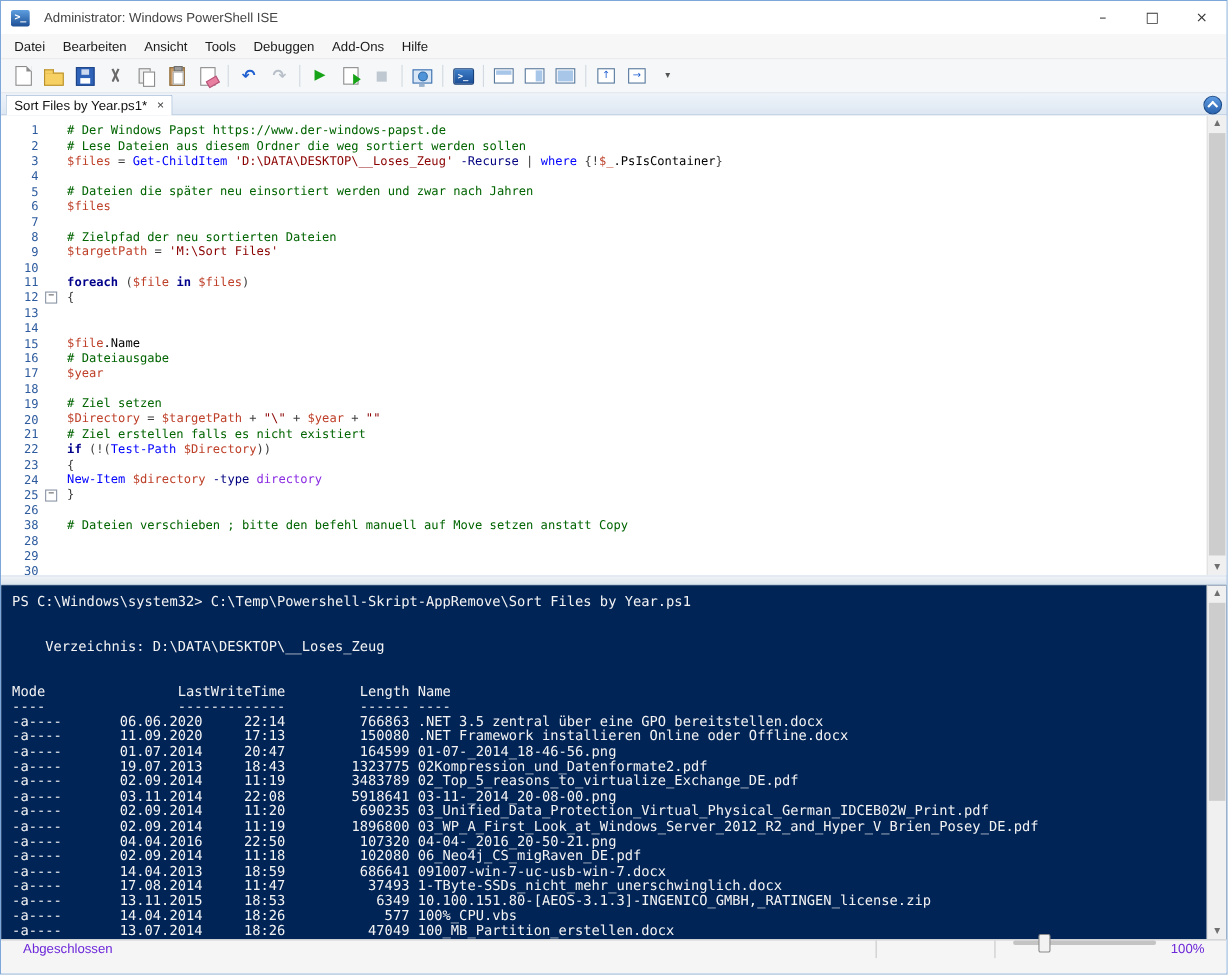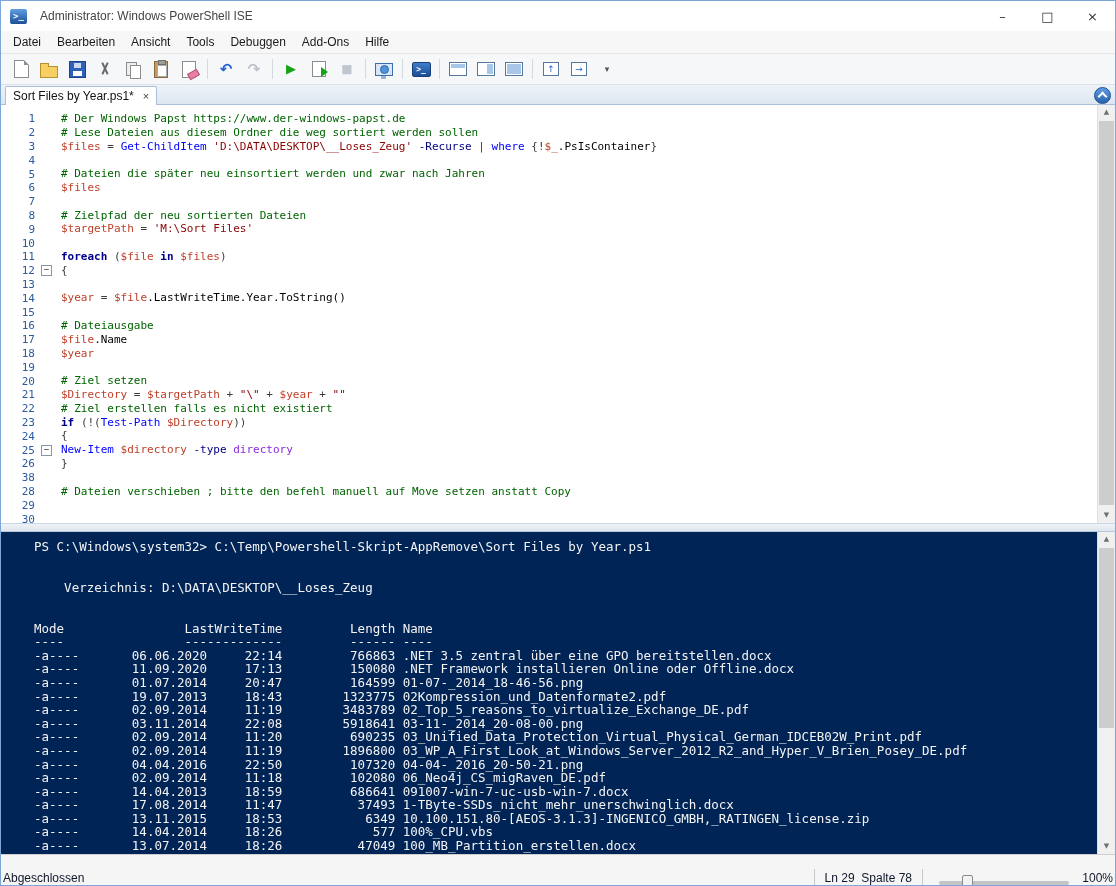--- a/index.html
+++ b/index.html
@@ -85,26 +85,26 @@
   .scroll-arrow{position:absolute;left:0;width:17px;height:15px;font-size:7px;color:#6f6f6f;text-align:center;line-height:15px;font-family:"DejaVu Sans",sans-serif;}
   .scroll-arrow.up{top:0;} .scroll-arrow.down{bottom:0;}
   .scroll-thumb{position:absolute;left:1px;width:15px;background:#cdcdcd;}
   .editor .scroll-thumb{top:16px;height:calc(100% - 34px);}
   .console-wrap .scroll-thumb{top:16px;height:56%;}
 
   
   .splitter{height:7px;background:linear-gradient(#f0f3f7,#dde5ee);border-top:1px solid #c9d6e6;border-bottom:1px solid #b9c9dc;flex:0 0 auto;}
 
   
-  .console-wrap{flex:0 0 322px;display:flex;overflow:hidden;background:var(--console-bg);padding-left:23px;}
+  .console-wrap{flex:0 0 322px;display:flex;overflow:hidden;background:var(--console-bg);}
   .console-out{flex:1 1 auto;padding:8px 0 0 10px;overflow:hidden;}
   .con-row{height:13.6px;line-height:13.6px;white-space:pre;font-family:"DejaVu Sans Mono",monospace;font-size:12.5px;color:var(--console-fg);}
 
   
-  .statusbar{height:30px;background:#f5f5f5;border-top:1px solid #cfcfcf;display:flex;align-items:flex-end;padding:0 2px;font-size:12px;color:#0f172a;flex:0 0 auto;}
+  .statusbar{height:30px;background:#f5f5f5;border-top:1px solid #cfcfcf;display:flex;align-items:flex-start;padding:0 20px;font-size:12px;color:#6d28d9;flex:0 0 auto;}
   .status-text{flex:1 1 auto;}
   .sb-sep{width:1px;height:16px;background:#c8c8c8;margin:0 10px;}
   .line-col{white-space:pre;margin-top:32px;}
   .slider-track{width:130px;height:4px;background:#c4c4c4;border-radius:2px;position:relative;margin:0 6px;}
   .slider-thumb{position:absolute;left:18%;top:-6px;width:9px;height:15px;background:#f2f2f2;border:1px solid #8a8a8a;border-radius:2px;}
   .zoom-label{width:38px;text-align:right;}
 </style>
 </head>
 <body>
 
@@ -337,24 +337,23 @@
         <div class="code-row">&nbsp;</div>
         <div class="code-row"><span class="tk-c"># Dateien die später neu einsortiert werden und zwar nach Jahren</span></div>
         <div class="code-row"><span class="tk-v">$files</span></div>
         <div class="code-row">&nbsp;</div>
         <div class="code-row"><span class="tk-c"># Zielpfad der neu sortierten Dateien</span></div>
         <div class="code-row"><span class="tk-v">$targetPath</span><span class="tk-o"> = </span><span class="tk-s">'M:\Sort Files'</span></div>
         <div class="code-row">&nbsp;</div>
         <div class="code-row"><span class="tk-k">foreach</span><span> </span><span class="tk-o">(</span><span class="tk-v">$file</span><span> </span><span class="tk-k">in</span><span> </span><span class="tk-v">$files</span><span class="tk-o">)</span></div>
         <div class="code-row"><span class="tk-o">{</span></div>
         <div class="code-row">&nbsp;</div>
-        <div class="code-row"><span class="tk-v">$year</span><span class="tk-o"> = </span><span class="tk-v">$file</span><span>.LastWriteTime.Year.ToString()</span></div>
-        <div class="code-row">&nbsp;</div>
+        <div class="code-row">&nbsp;</div>
+        <div class="code-row"><span class="tk-v">$file</span><span>.Name</span></div>
         <div class="code-row"><span class="tk-c"># Dateiausgabe</span></div>
-        <div class="code-row"><span class="tk-v">$file</span><span>.Name</span></div>
         <div class="code-row"><span class="tk-v">$year</span></div>
         <div class="code-row">&nbsp;</div>
         <div class="code-row"><span class="tk-c"># Ziel setzen</span></div>
         <div class="code-row"><span class="tk-v">$Directory</span><span class="tk-o"> = </span><span class="tk-v">$targetPath</span><span class="tk-o"> + </span><span class="tk-s">"\"</span><span class="tk-o"> + </span><span class="tk-v">$year</span><span class="tk-o"> + </span><span class="tk-s">""</span></div>
         <div class="code-row"><span class="tk-c"># Ziel erstellen falls es nicht existiert</span></div>
         <div class="code-row"><span class="tk-k">if</span><span> </span><span class="tk-o">(!(</span><span class="tk-cm">Test-Path</span><span> </span><span class="tk-v">$Directory</span><span class="tk-o">))</span></div>
         <div class="code-row"><span class="tk-o">{</span></div>
         <div class="code-row"><span class="tk-cm">New-Item</span><span> </span><span class="tk-v">$directory</span><span> </span><span class="tk-p">-type</span><span> </span><span class="tk-a">directory</span></div>
         <div class="code-row"><span class="tk-o">}</span></div>
         <div class="code-row">&nbsp;</div>

